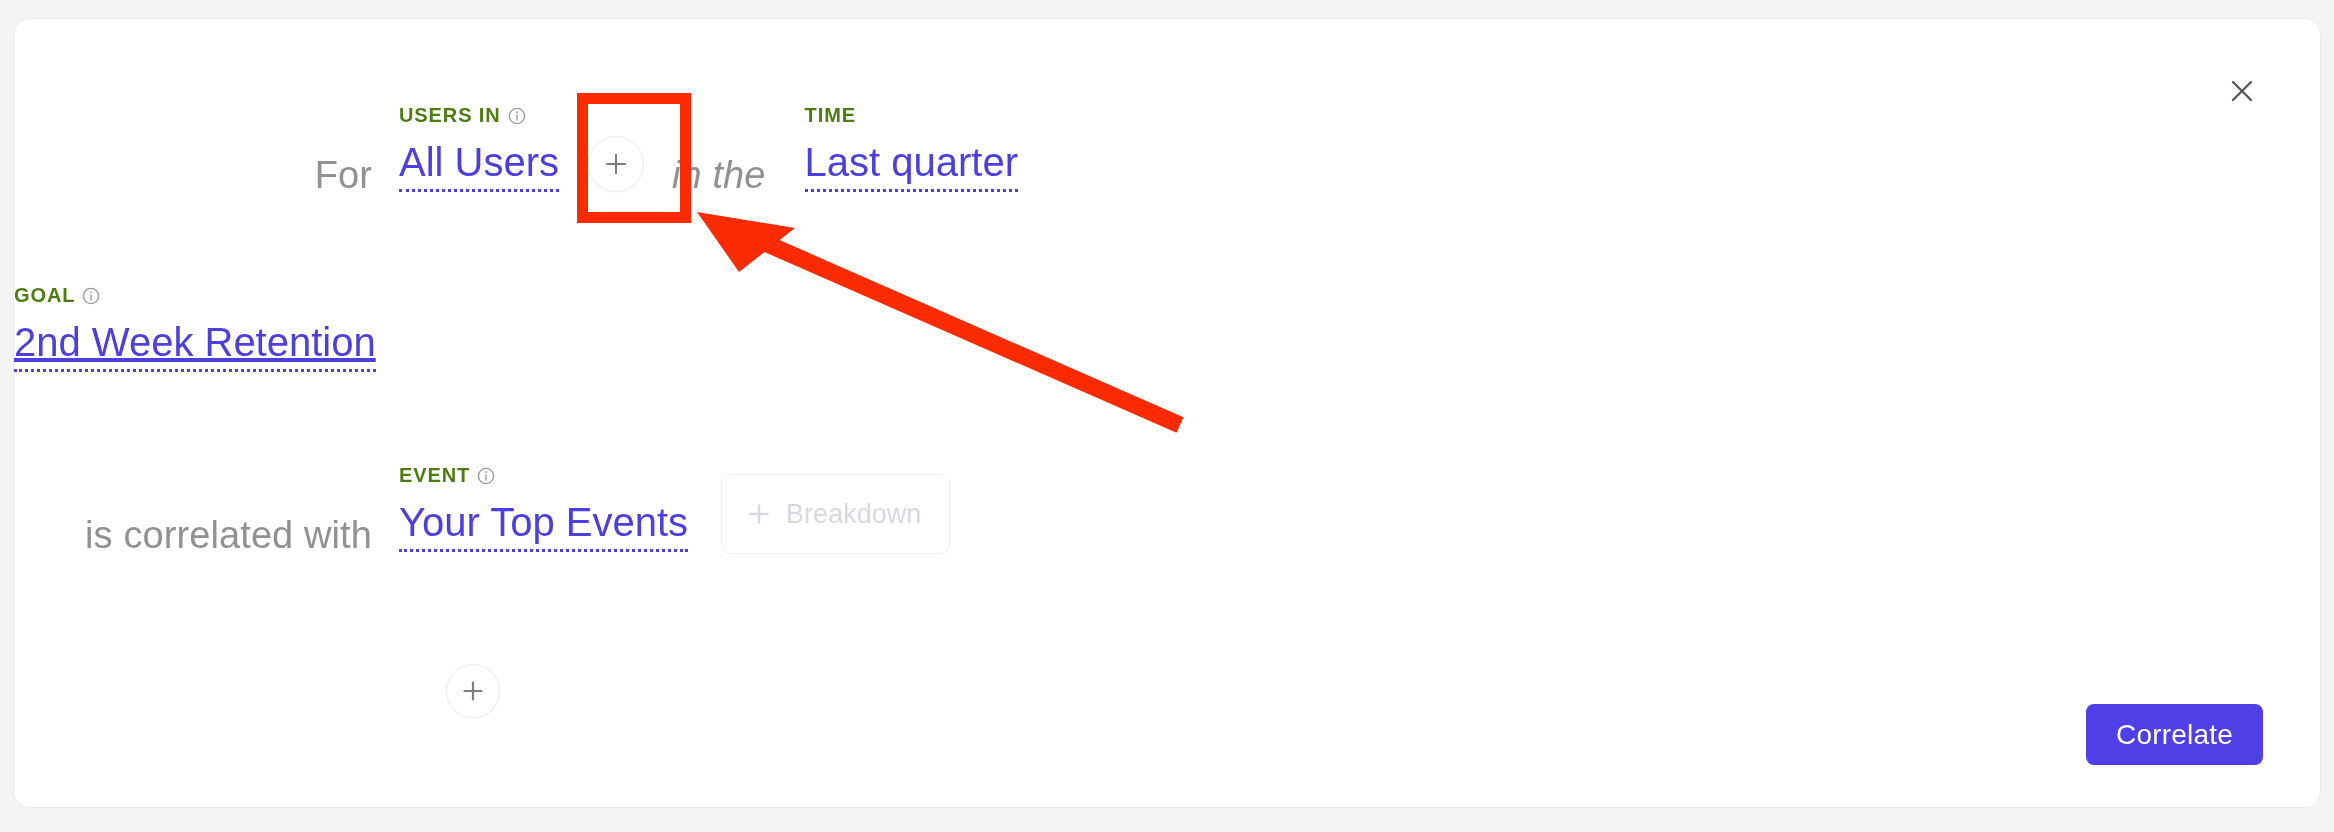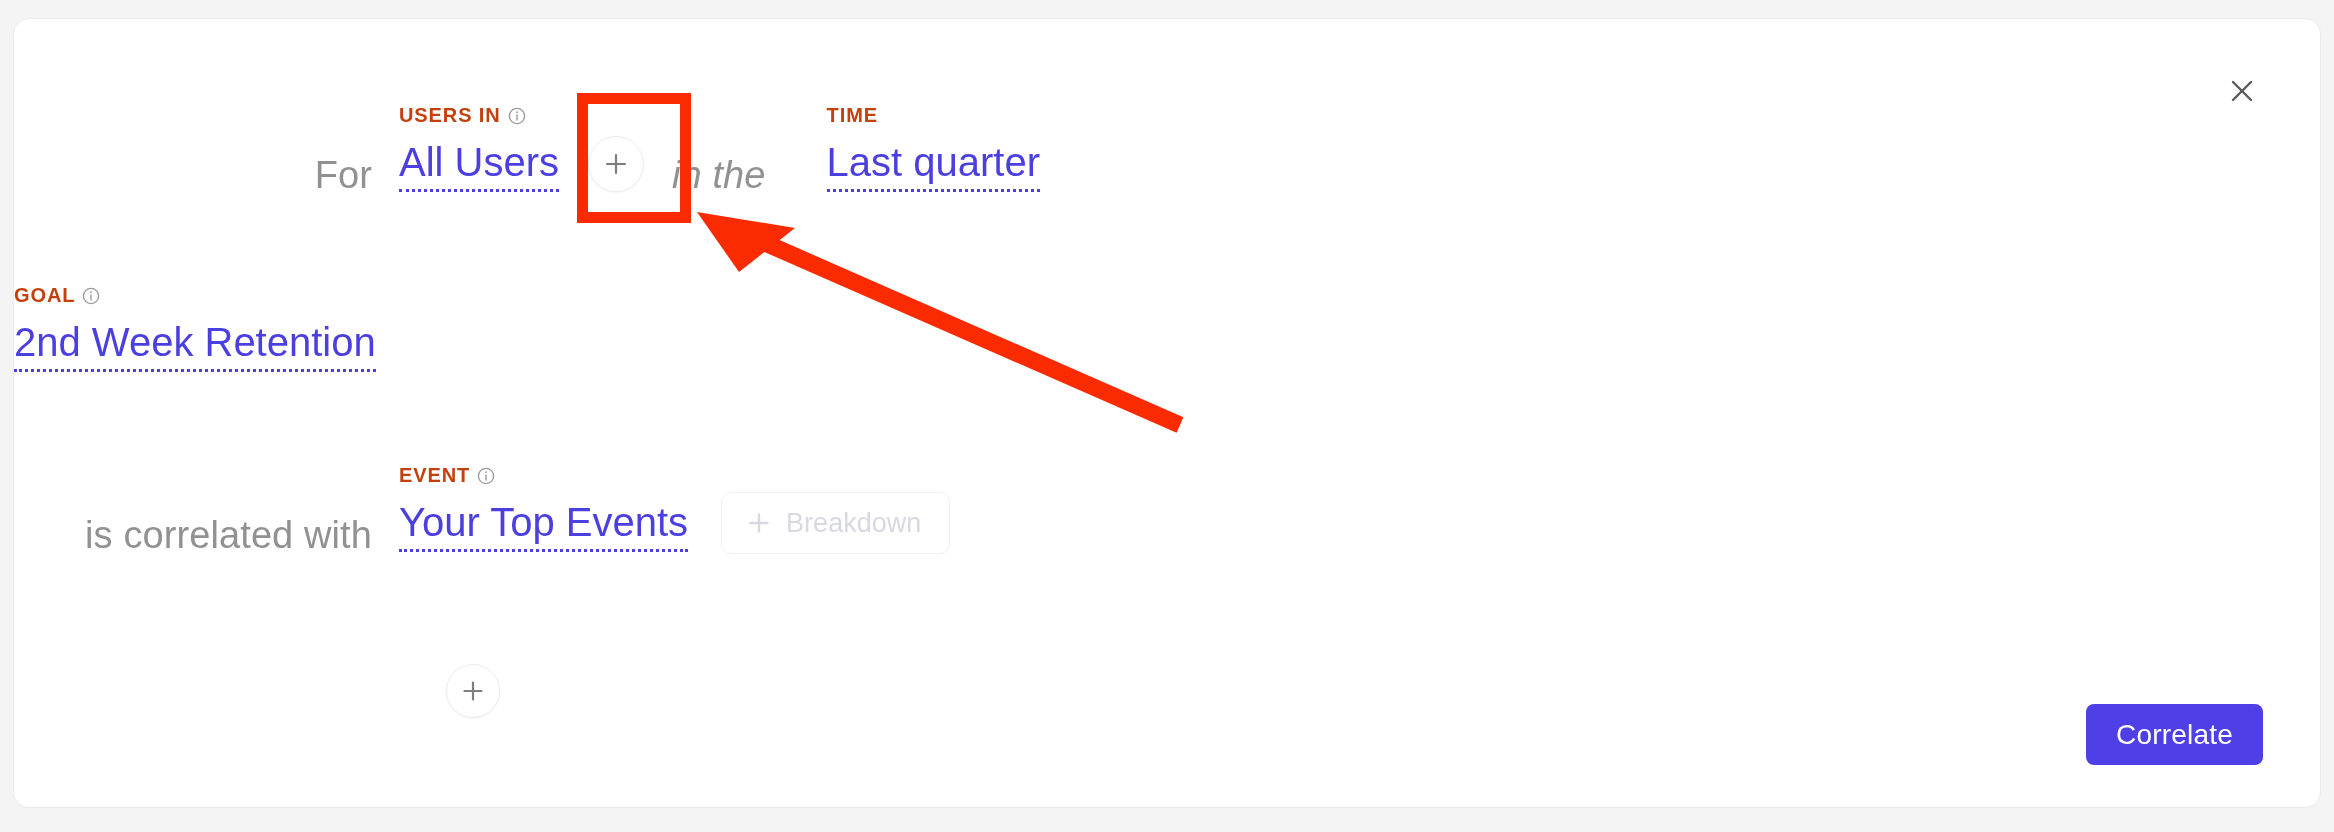--- a/index.html
+++ b/index.html
@@ -68,21 +68,21 @@
     display: inline-block;
     padding-bottom: 4px;
   }
   .field-label {
     position: absolute;
     top: -40px;
     left: 0;
     font-size: 20px;
     font-weight: bold;
     letter-spacing: 0.9px;
-    color: #c2410c;
+    color: #4d7c0f;
     white-space: nowrap;
     display: flex;
     align-items: center;
     gap: 7px;
   }
   .info-icon {
     display: inline-flex;
     align-items: center;
     justify-content: center;
     width: 18px;
@@ -114,21 +114,21 @@
     cursor: pointer;
     box-shadow: 0 1px 2px rgba(0,0,0,0.04);
   }
   .plus-circle svg { display: block; color: #7e7e7e; }
 
   
   .breakdown-btn {
     display: inline-flex;
     align-items: center;
     gap: 14px;
-    height: 62px;
+    height: 80px;
     padding: 0 28px 0 24px;
     border: 1px solid #f0f0f2;
     border-radius: 10px;
     background: #fff;
     color: #d8d8e2;
     font-size: 27px;
     cursor: pointer;
     white-space: nowrap;
   }
   .breakdown-btn svg { display: block; }
@@ -203,42 +203,42 @@
           <div class="plus-circle">
             <svg width="28" height="28" viewBox="0 0 28 28" fill="none" stroke="currentColor" stroke-width="2.2" stroke-linecap="round">
               <line x1="14" y1="5" x2="14" y2="23"></line>
               <line x1="5" y1="14" x2="23" y2="14"></line>
             </svg>
           </div>
         </div>
 
         <div class="row-prefix" style="margin-left:28px; text-align:left;font-style:italic;">in the</div>
 
-        <div class="field" style="margin-left:61px;">
+        <div class="field" style="margin-left:39px;">
           <div class="field-label">
             <span>TIME</span>
           </div>
           <div class="field-value" style="min-width:170px;">Last quarter</div>
         </div>
       </div>
 
       <div class="row" style="left:0; top:293px;">
 
         <div class="field">
           <div class="field-label">
             <span>GOAL</span>
             <span class="info-icon">
               <svg width="18" height="18" viewBox="0 0 18 18" fill="none" stroke="currentColor" stroke-width="1.4">
                 <circle cx="9" cy="9" r="7.6"></circle>
                 <line x1="9" y1="8" x2="9" y2="13" stroke-linecap="round"></line>
                 <circle cx="9" cy="5.2" r="0.9" fill="currentColor" stroke="none"></circle>
               </svg>
             </span>
           </div>
-          <div class="field-value" style="min-width:284px;">2nd Week Retention</div>
+          <div class="field-value" style="min-width:284px;text-decoration:underline;">2nd Week Retention</div>
         </div>
       </div>
 
       <div class="row" style="left:0; top:473px;">
         <div class="row-prefix" style="width:385px; padding-right:27px;">is correlated with</div>
 
         <div class="field">
           <div class="field-label">
             <span>EVENT</span>
             <span class="info-icon">

